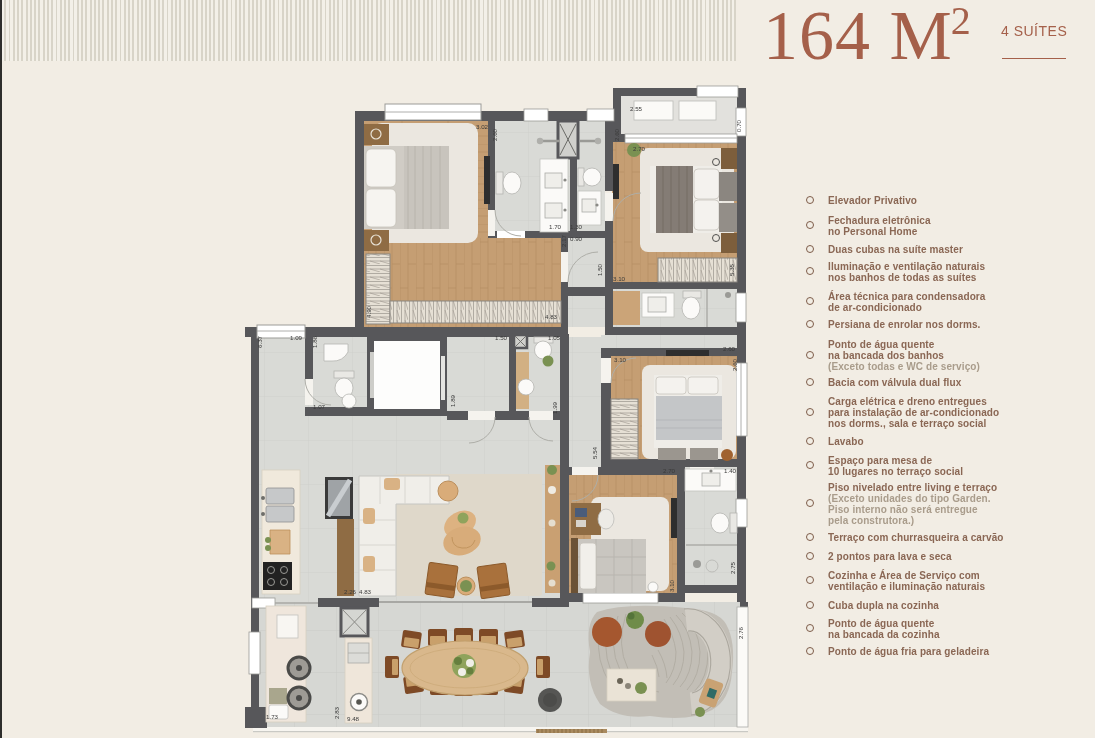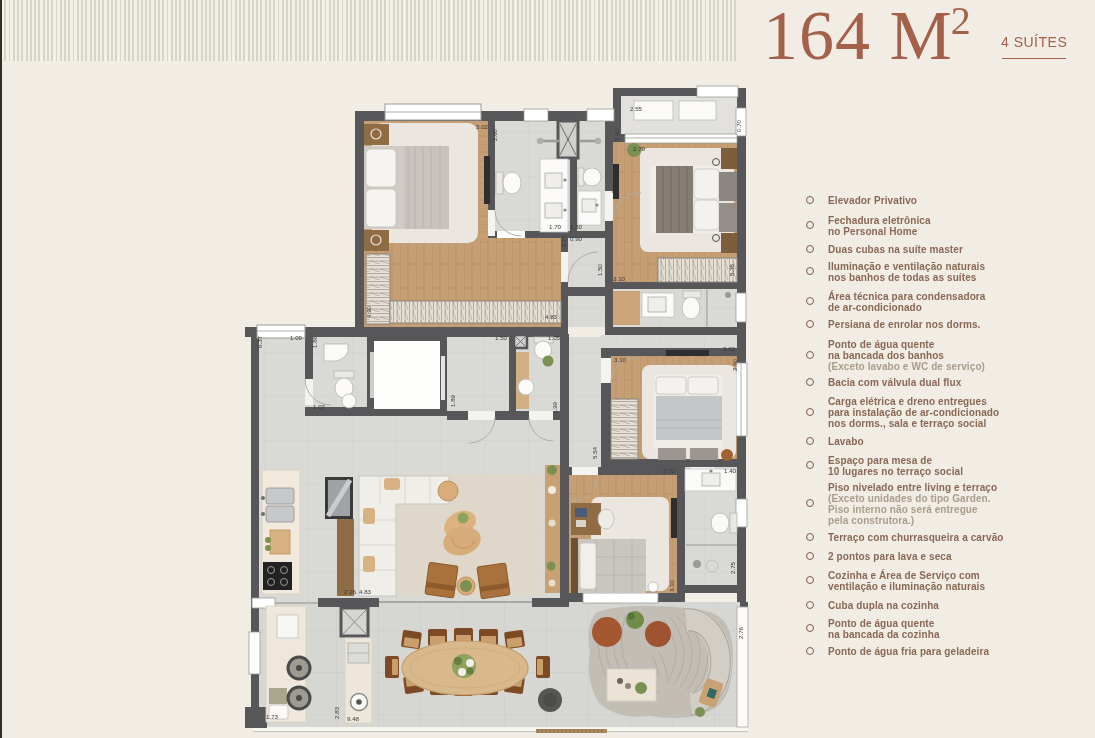--- a/index.html
+++ b/index.html
@@ -2,21 +2,21 @@
 <html><head>
 <meta charset="utf-8">
 <style>
 html,body{margin:0;padding:0;}
 body{width:1095px;height:738px;background:#F2EDE4;font-family:"Liberation Sans",sans-serif;position:relative;overflow:hidden;}
 .stripes{position:absolute;left:0;top:0;width:736px;height:61px;
   background:repeating-linear-gradient(90deg,#d8d4c8 0px,#d8d4c8 1.9px,#f3f0e8 1.9px,#f3f0e8 4.27px);}
 .leftedge{position:absolute;left:0;top:0;width:1.5px;height:738px;background:#2e2e2c;}
 .title{position:absolute;left:763px;top:-4px;width:260px;color:#A5604A;font-family:"Liberation Serif",serif;font-size:70px;font-weight:400;letter-spacing:1px;}
 .title sup{font-size:40px;vertical-align:25px;letter-spacing:0;margin-left:-2px;}
-.subtitle{position:absolute;left:1001px;top:34px;color:#A5604A;font-size:14px;letter-spacing:0.5px;font-weight:400;}
+.subtitle{position:absolute;left:1001px;top:23px;color:#A5604A;font-size:14px;letter-spacing:0.5px;font-weight:400;}
 .subline{position:absolute;left:1002px;top:58px;width:64px;height:0;border-top:1.5px solid #A5604A;}
 .item{position:absolute;left:828px;width:270px;color:#8A6754;font-size:10px;line-height:11px;font-weight:bold;letter-spacing:0.1px;}
 .item .note{color:#A99C8B;font-weight:bold;}
 .dot{position:absolute;left:806px;width:8px;height:8px;border:1.6px solid #7D5C49;border-radius:50%;box-sizing:border-box;}
 #plan{position:absolute;left:0;top:0;}
 </style>
 </head>
 <body>
 
 <div class="stripes"></div>
@@ -35,21 +35,21 @@
 <div class="item" style="top:215px">Fechadura eletrônica<br>no Personal Home</div>
 <div class="dot" style="top:245px"></div>
 <div class="item" style="top:244px">Duas cubas na suíte master</div>
 <div class="dot" style="top:267px"></div>
 <div class="item" style="top:261px">Iluminação e ventilação naturais<br>nos banhos de todas as suítes</div>
 <div class="dot" style="top:297px"></div>
 <div class="item" style="top:291px">Área técnica para condensadora<br>de ar-condicionado</div>
 <div class="dot" style="top:320px"></div>
 <div class="item" style="top:319px">Persiana de enrolar nos dorms.</div>
 <div class="dot" style="top:351px"></div>
-<div class="item" style="top:339px">Ponto de água quente<br>na bancada dos banhos<br><span class="note">(Exceto lavabo e WC de serviço)</span></div>
+<div class="item" style="top:339px">Ponto de água quente<br>na bancada dos banhos<br><span class="note">(Exceto todas e WC de serviço)</span></div>
 <div class="dot" style="top:378px"></div>
 <div class="item" style="top:377px">Bacia com válvula dual flux</div>
 <div class="dot" style="top:408px"></div>
 <div class="item" style="top:396px">Carga elétrica e dreno entregues<br>para instalação de ar-condicionado<br>nos dorms., sala e terraço social</div>
 <div class="dot" style="top:437px"></div>
 <div class="item" style="top:436px">Lavabo</div>
 <div class="dot" style="top:461px"></div>
 <div class="item" style="top:455px">Espaço para mesa de<br>10 lugares no terraço social</div>
 <div class="dot" style="top:499px"></div>
 <div class="item" style="top:482px">Piso nivelado entre living e terraço<br><span class="note">(Exceto unidades do tipo Garden.<br>Piso interno não será entregue<br>pela construtora.)</span></div>

